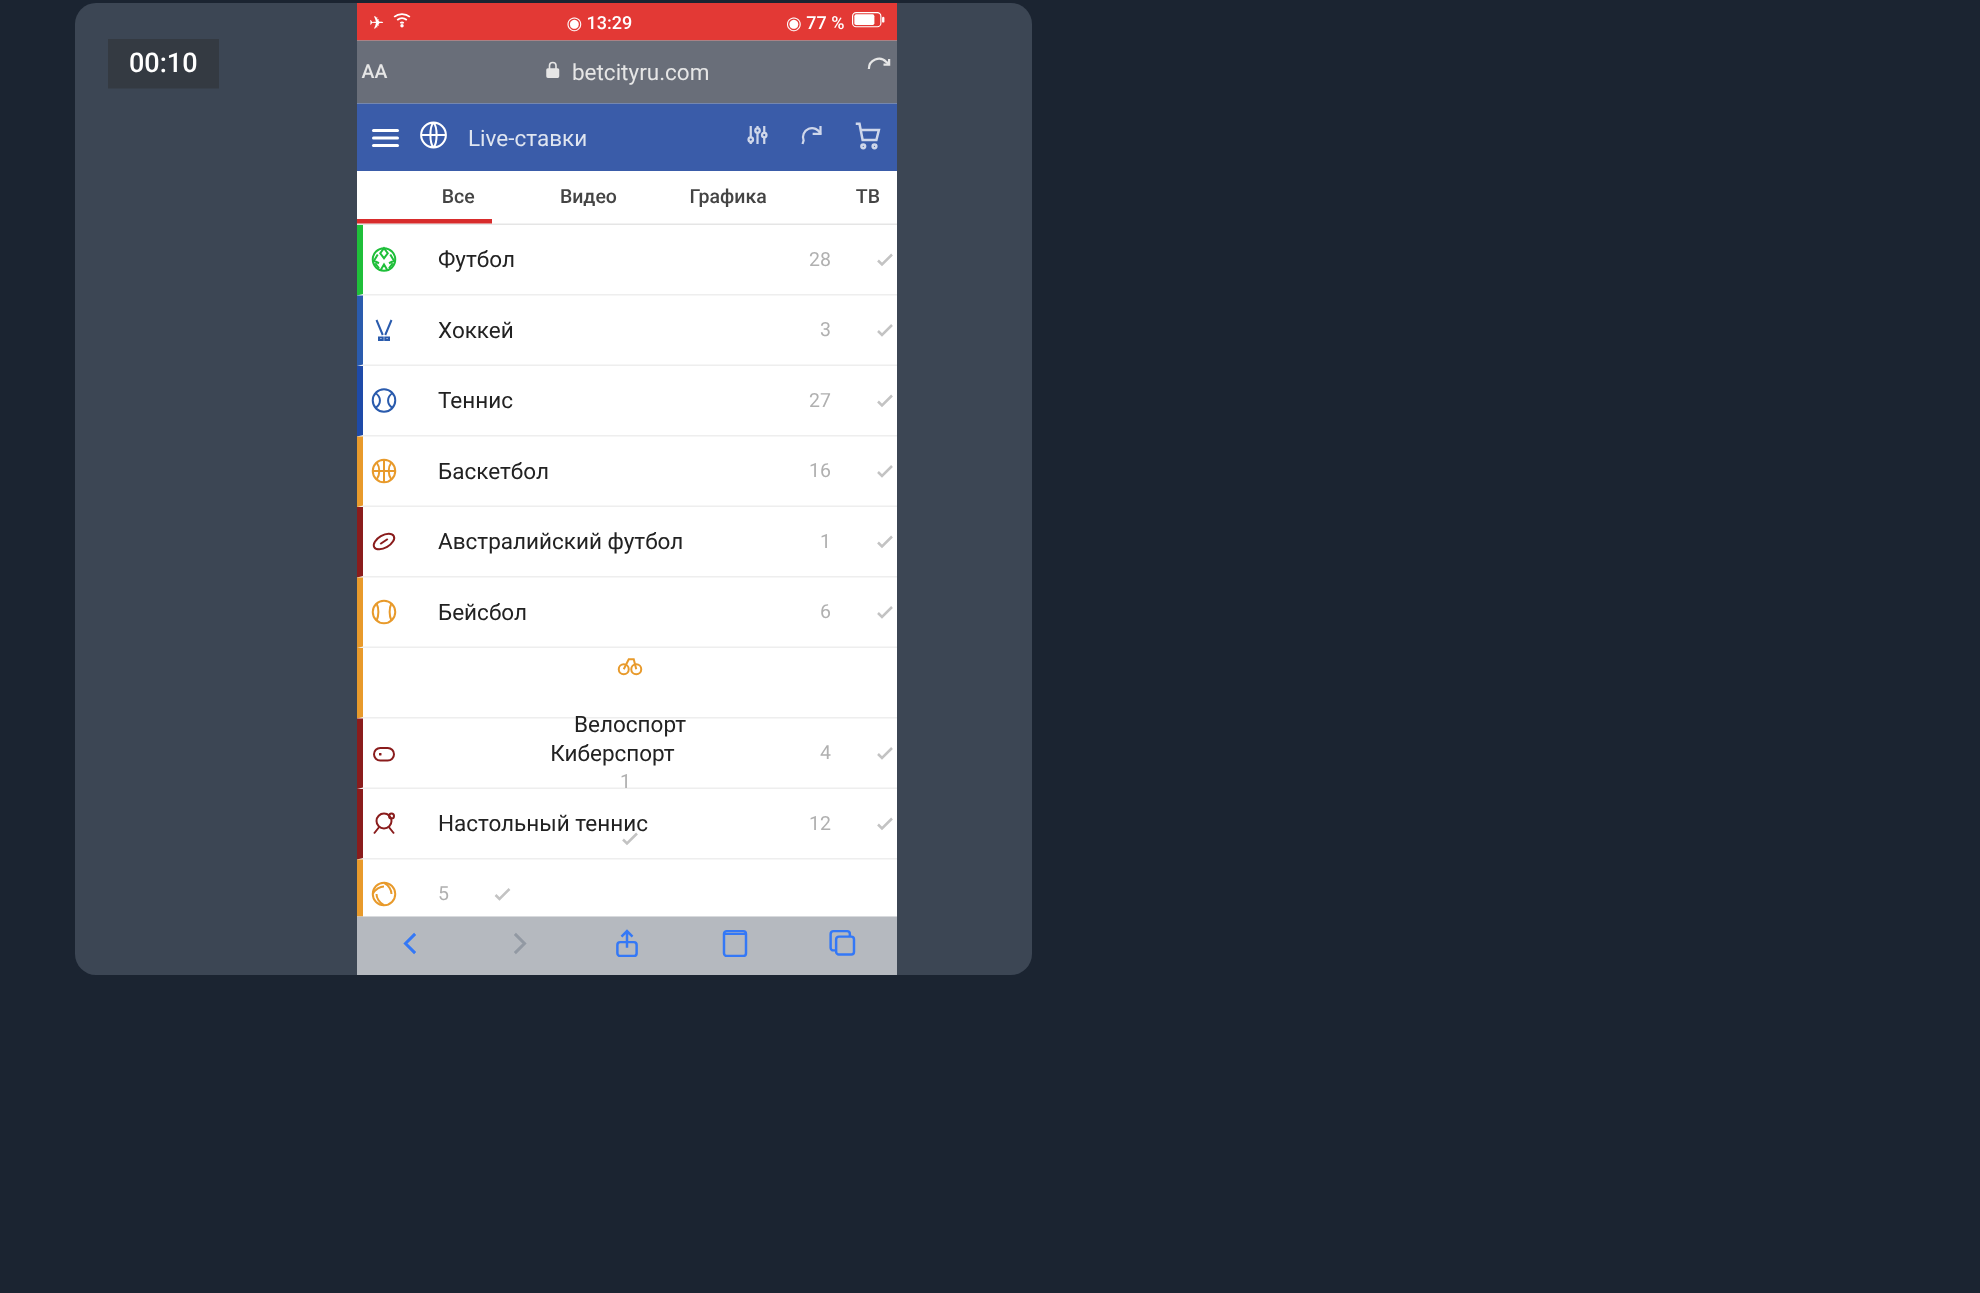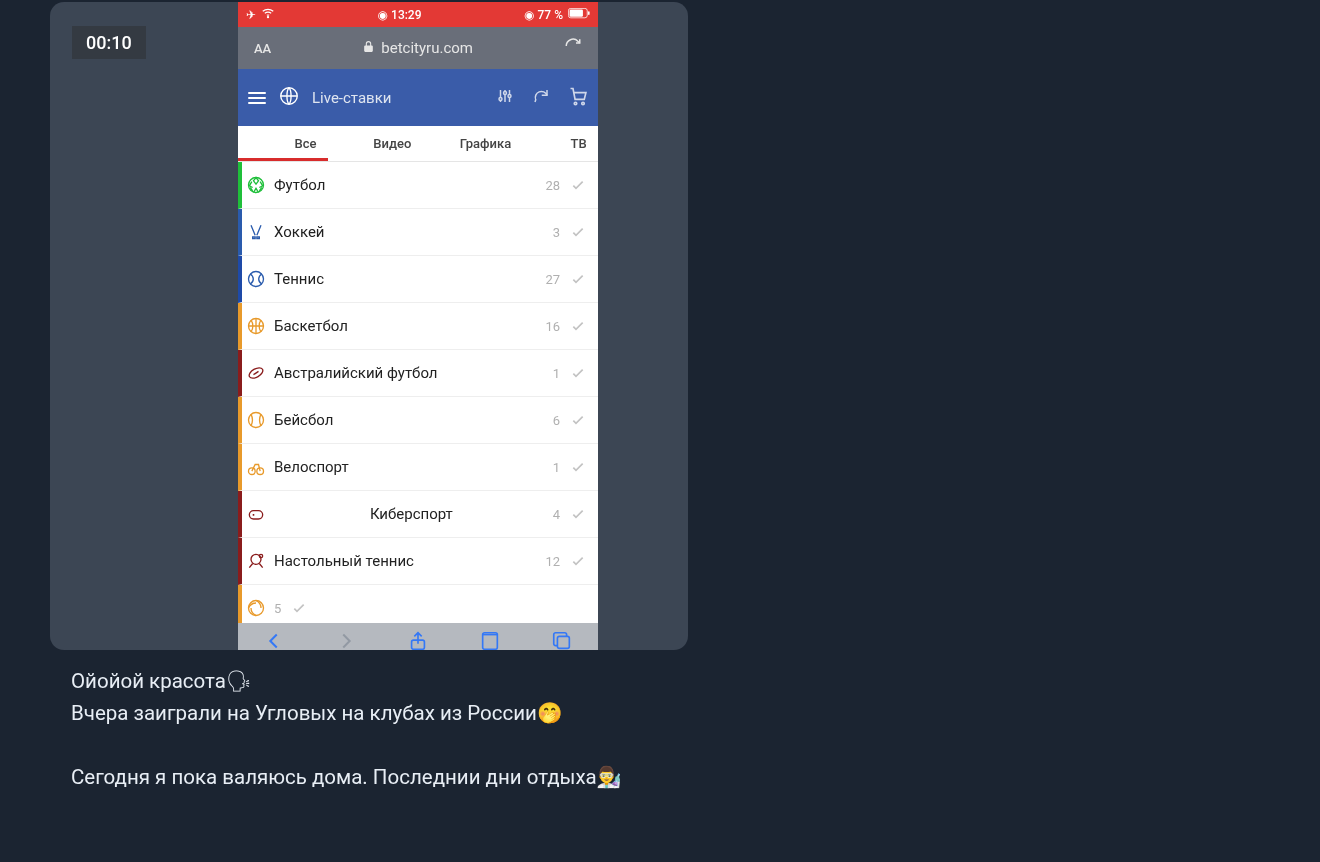--- a/index.html
+++ b/index.html
@@ -24,48 +24,48 @@
   }
   .status-bar {
     height:25px; background:#e33935; display:flex; align-items:center;
     justify-content:space-between; color:#fff; font-size:12px;
     padding:0 8px; font-weight:500;
   }
   .status-left { display:flex; align-items:center; gap:5px; }
   .status-right { display:flex; align-items:center; gap:5px; }
   .safari-bar {
     height:42px; background:#696e79; display:flex; align-items:center;
-    justify-content:space-between; padding:0 16px; gap:8px;
+    justify-content:space-between; padding:0 3px; gap:8px;
   }
   .aa { color:#e6e6e6; font-size:13px; font-weight:500; }
   .url-box { flex:1; display:flex; align-items:flex-start; justify-content:center;
     gap:6px; color:#e6e6e6; font-size:15px; }
   .app-header {
-    height:57px; background:#3a5ca9; display:flex; align-items:center;
+    height:45px; background:#3a5ca9; display:flex; align-items:center;
     padding:0 10px; gap:12px; color:#fff;
   }
   .hamburger-lines { width:18px; display:flex; flex-direction:column; gap:3px; }
   .hamburger-lines span { height:2px; background:#fff; border-radius:1px; }
   .app-title { font-size:15px; font-weight:400; flex:1; color:#dfe5f0; }
   .header-icons { display:flex; gap:18px; align-items:center; }
   .tabs {
     height:36px; background:#fff; display:flex; border-bottom:1px solid #e5e5e5;
     position:relative;
   }
   .tab { flex:1; display:flex; align-items:center; justify-content:center;
     font-size:13px; color:#444; font-weight:500; cursor:pointer;padding-left:48px; }
   .tab.active::after {
     content:''; position:absolute; bottom:0; height:3px; background:#d82c2c;
     width:25%; left:0;
   }
   .sport-list { background:#fff; height:461px; overflow:hidden; }
   .sport-row {
-    height:47px; display:flex; align-items:center; padding:0 12px 0 0;
+    height:47px; display:flex; align-items:center; padding:0 0 0 0;
     border-bottom:1px solid #eee; border-left:4px solid transparent;
-    gap:4px; cursor:pointer;
+    gap:22px; cursor:pointer;
   }
   .sport-icon { width:28px; display:flex; justify-content:center; }
   .sport-name { flex:1; font-size:15px; color:#222; }
   .sport-count { font-size:13px; color:#b0b0b0; margin-right:6px; }
   .check-icon { width:16px; height:16px; }
   .bottom-bar {
     height:39px; background:#b5b9bf; display:flex; align-items:center;
     justify-content:space-around;
   }
   .bottom-bar svg { width:22px; height:22px; }
@@ -244,21 +244,21 @@
                 <circle cx="12" cy="12" r="9"></circle>
                 <path d="M6 5c2 4 2 10 0 14M18 5c-2 4-2 10 0 14"></path>
               </svg>
             </span>
             <span class="sport-name">Бейсбол</span>
             <span class="sport-count">6</span>
             <span class="check-icon"><svg viewBox="0 0 24 24" width="16" height="16" fill="none" stroke="#c3c3c3" stroke-width="2.5">
                 <path d="M5 13l4 4 10-10"></path>
               </svg></span>
           </div>
-          <div class="sport-row" style="border-left-color: rgb(232, 154, 43);">
+          <div class="sport-row" style="border-left-color: rgb(232, 154, 43); flex-direction: column;">
             <span class="sport-icon">
               <svg viewBox="0 0 24 24" width="20" height="20" fill="none" stroke="#e89a2b" stroke-width="1.6">
                 <circle cx="7" cy="17" r="4"></circle>
                 <circle cx="17" cy="17" r="4"></circle>
                 <path d="M7 17l4-8h4l2 8M11 9h4"></path>
               </svg>
             </span>
             <span class="sport-name">Велоспорт</span>
             <span class="sport-count">1</span>
             <span class="check-icon"><svg viewBox="0 0 24 24" width="16" height="16" fill="none" stroke="#c3c3c3" stroke-width="2.5">
@@ -335,22 +335,13 @@
               <path d="M7 17H5a2 2 0 01-2-2V5a2 2 0 012-2h10a2 2 0 012 2v2"></path>
             </svg>
         </span>
       </div>
 
     </div>
   </div>
 
   <div class="time-badge">00:10</div>
 
-  <div class="caption">
-    <p>
-      <span>Ойойой красота🗣</span><br>
-      <span>Вчера заиграли на Угловых на клубах из России🤭</span>
-    </p>
-    <p>
-      <span>Сегодня я пока валяюсь дома. Последнии дни отдыха👨‍🔬</span>
-    </p>
-  </div>
 </div>
 
 </body></html>

